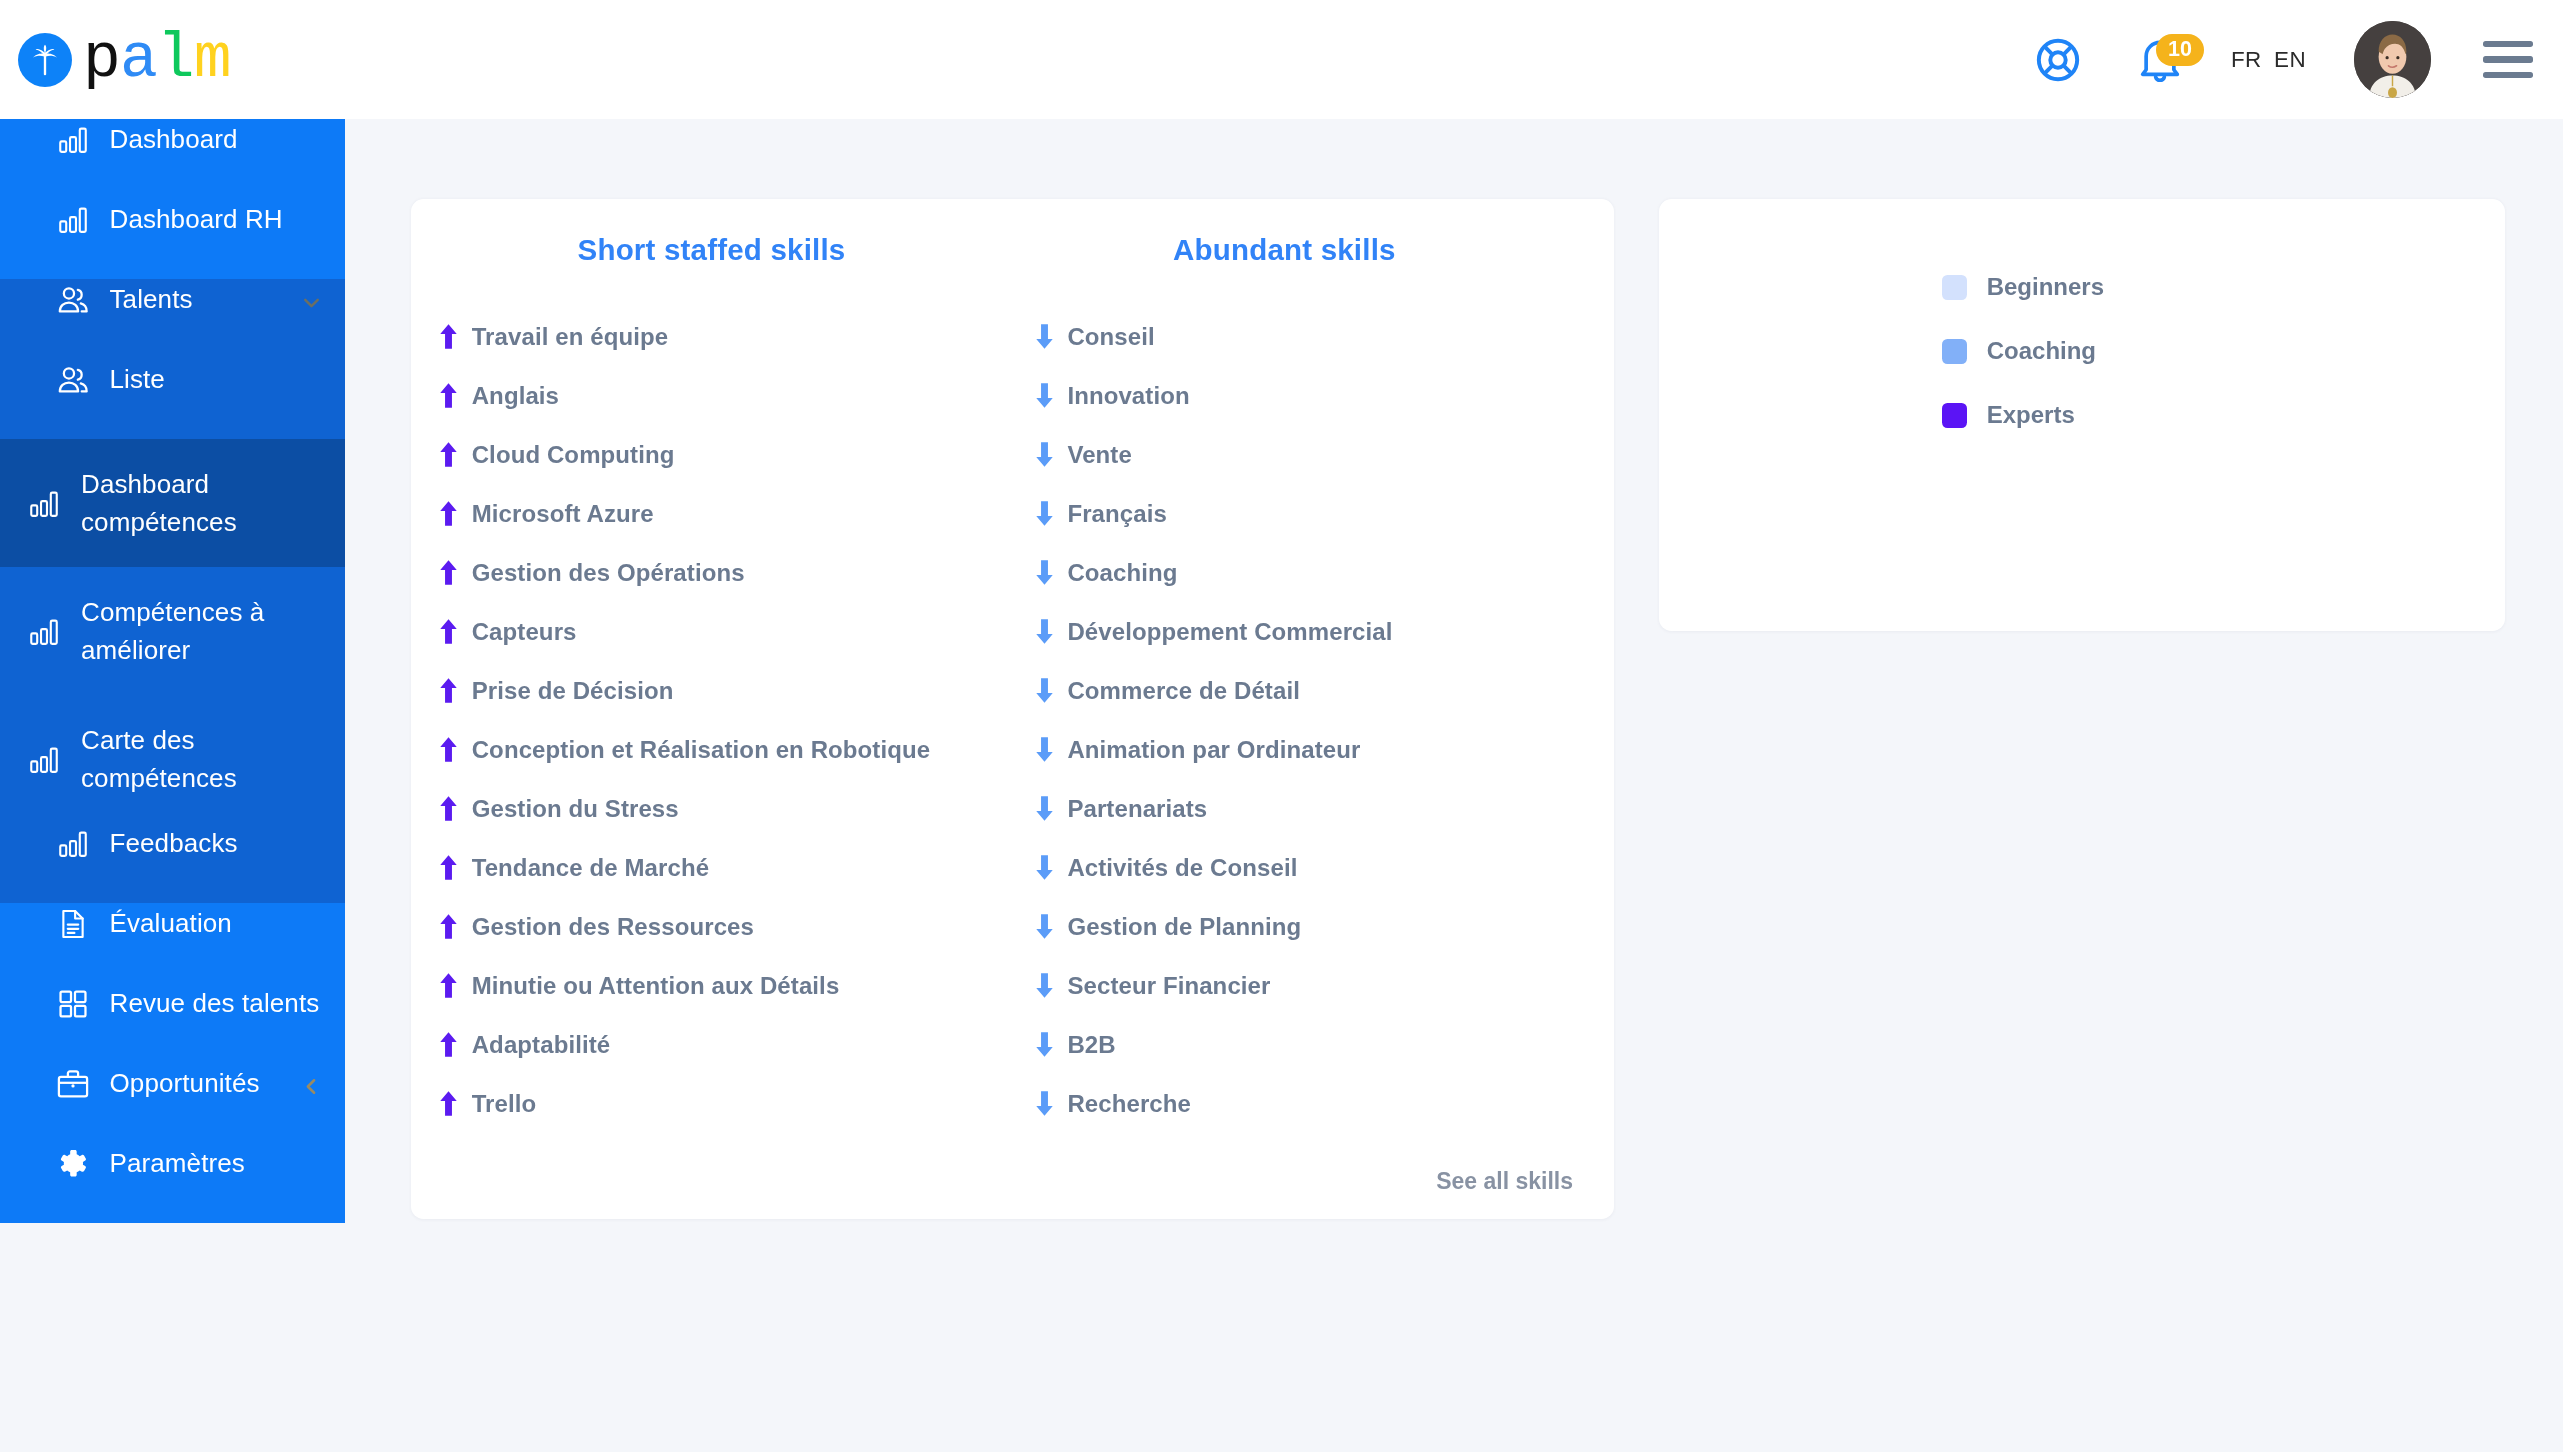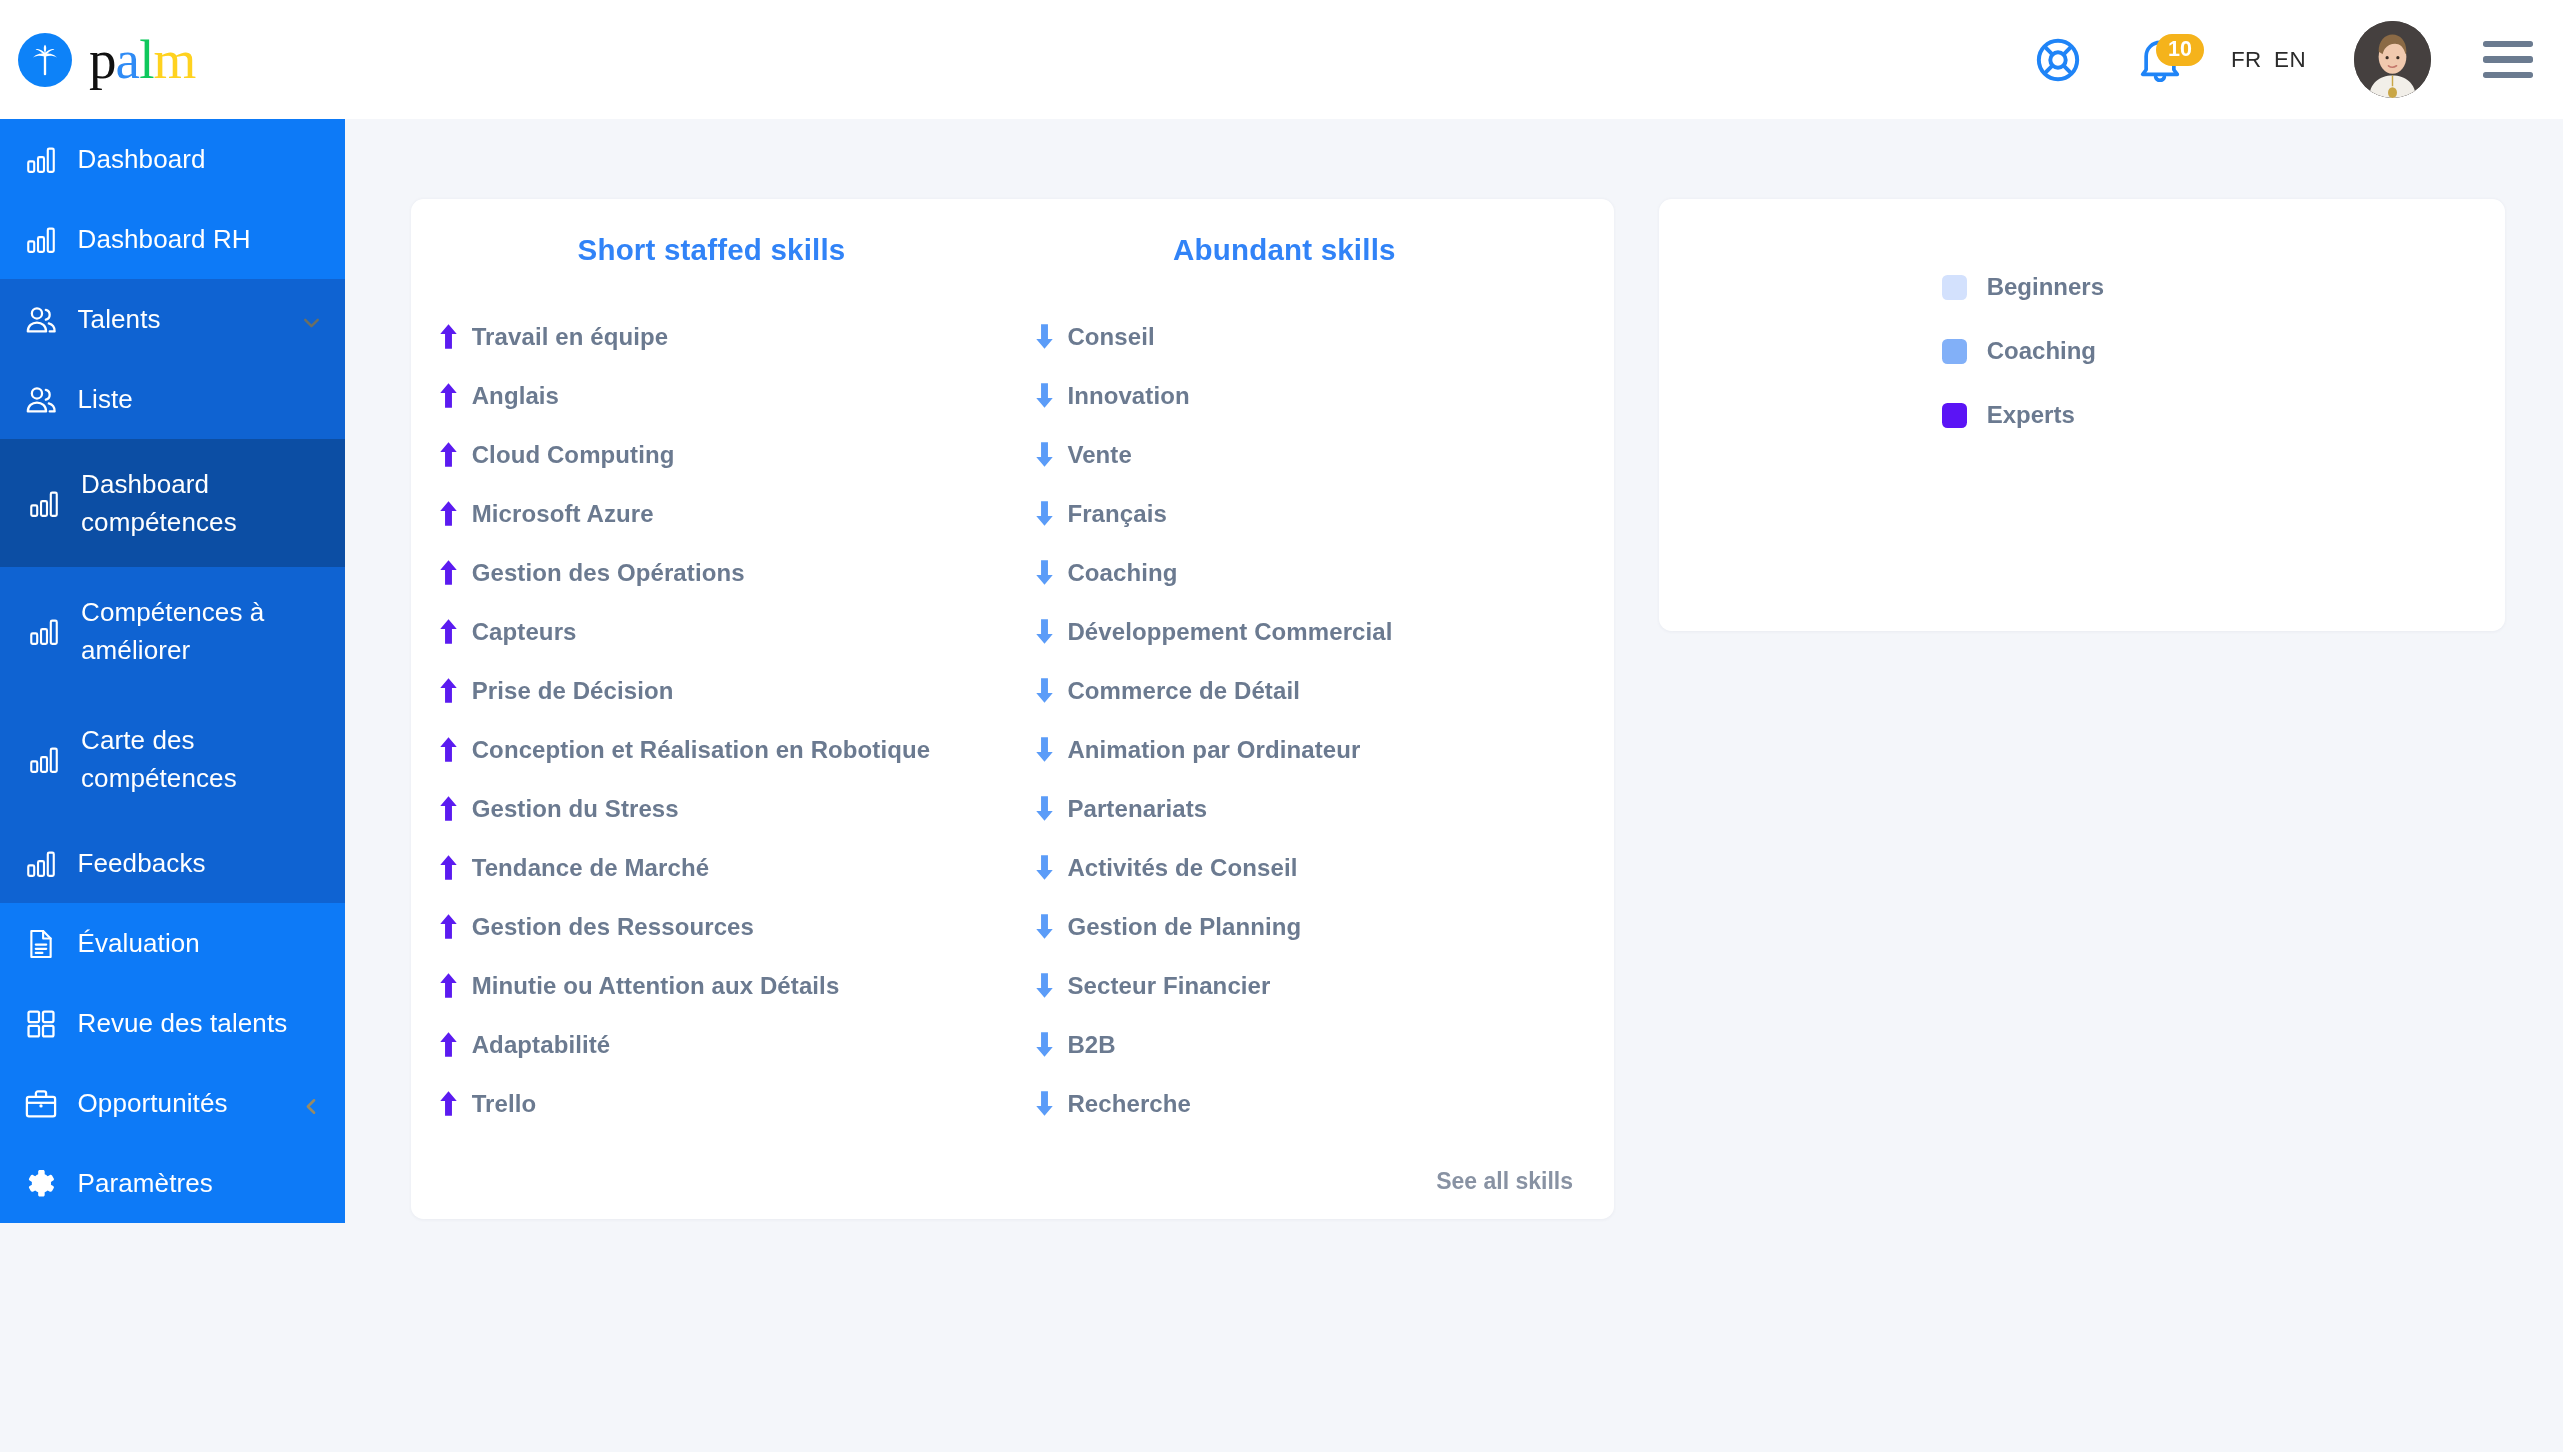--- a/index.html
+++ b/index.html
@@ -19,23 +19,23 @@
     z-index: 20;
   }
   .logo-wrap { display: flex; align-items: center; margin-left: 18px; }
   .logo-mark {
     width: 54px; height: 54px; border-radius: 50%;
     background: #0d82f8;
     display: flex; align-items: center; justify-content: center;
     flex: none;
   }
   .logo-text {
-    font-size: 55px; font-weight: 400; letter-spacing: -0.9px;
-    margin-left: 17px; line-height: 1;
-    font-family: Liberation Serif, serif;
+    font-size: 63px; font-weight: 400; letter-spacing: -0.9px;
+    margin-left: 11px; line-height: 1;
+    font-family: Liberation Mono, monospace;
   }
   .logo-text .c1 { color: #111111; }
   .logo-text .c2 { color: #2f8bf5; }
   .logo-text .c3 { color: #0ec85c; }
   .logo-text .c4 { color: #ffd21f; }
 
   .header-right {
     margin-left: auto; display: flex; align-items: center;
     padding-right: 30px; gap: 0;
   }
@@ -93,21 +93,21 @@
     display: flex; align-items: center; justify-content: center;
     margin-top: 1.8px;
   }
   .nav-label {
     font-size: 26px; font-weight: 400;
     line-height: 38px; color: #ffffff;
     letter-spacing: 0.1px;
   }
   .nav-chev { margin-left: auto; display:flex; align-items:center; padding-top:7.2px; }
 
-  .nav-item.h90  { height: 80px;  align-items: center; }
+  .nav-item.h90  { height: 80px;  align-items: flex-start; margin-left: 32px; }
   .nav-item.h90 .ni-inner { align-items: center; }
   .nav-item.h112 { height: 128px; align-items: center; padding-left: 25px; }
   .nav-item.h112 .ni-inner { align-items: center; }
 
   
   .main {
     position: absolute; top: 119px; left: 345px;
     width: 2218px; height: 1333px;
     background: #f4f6fa;
   }

